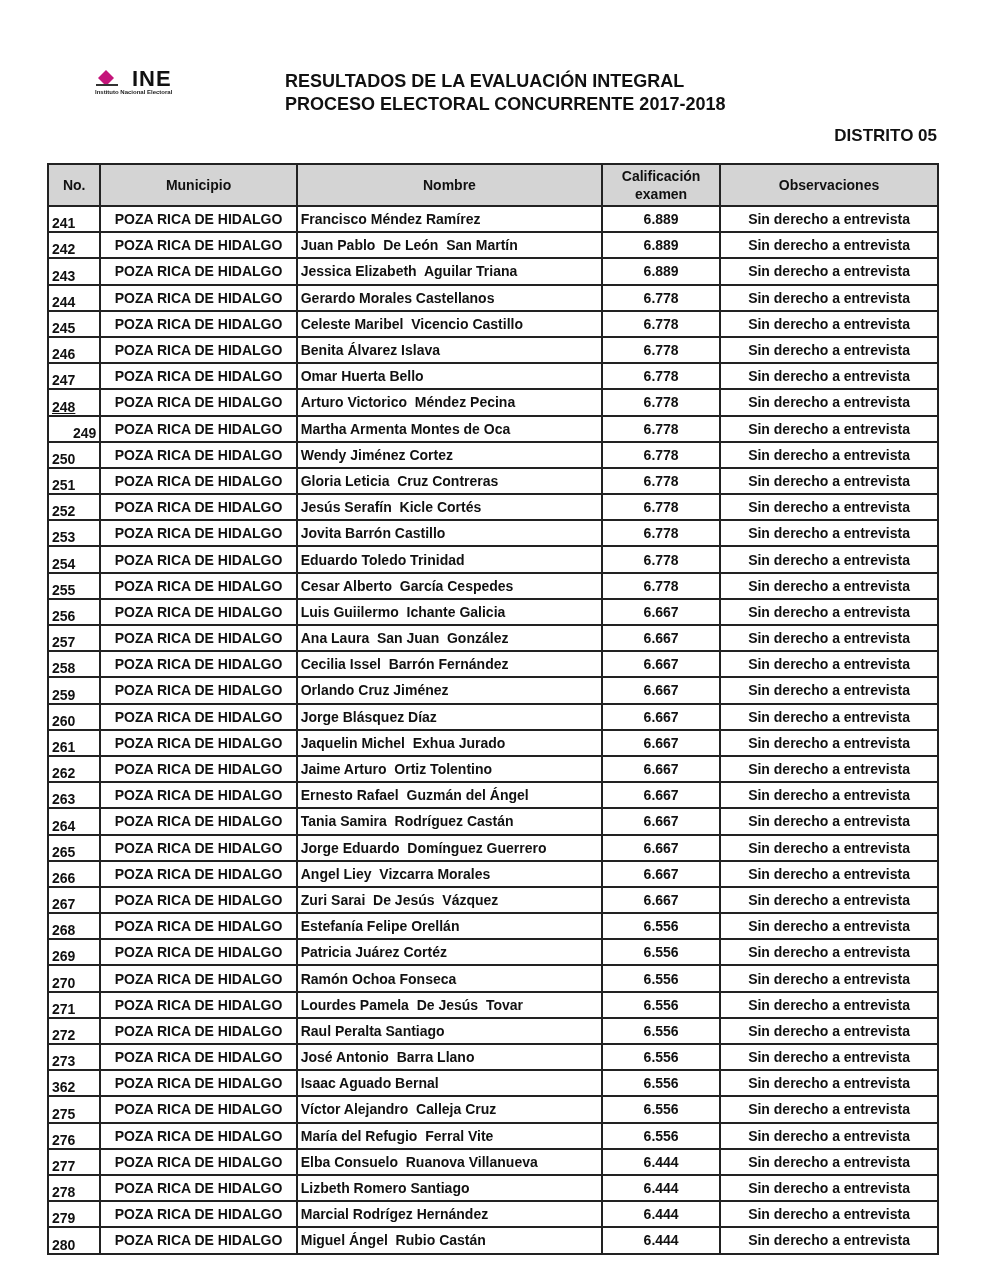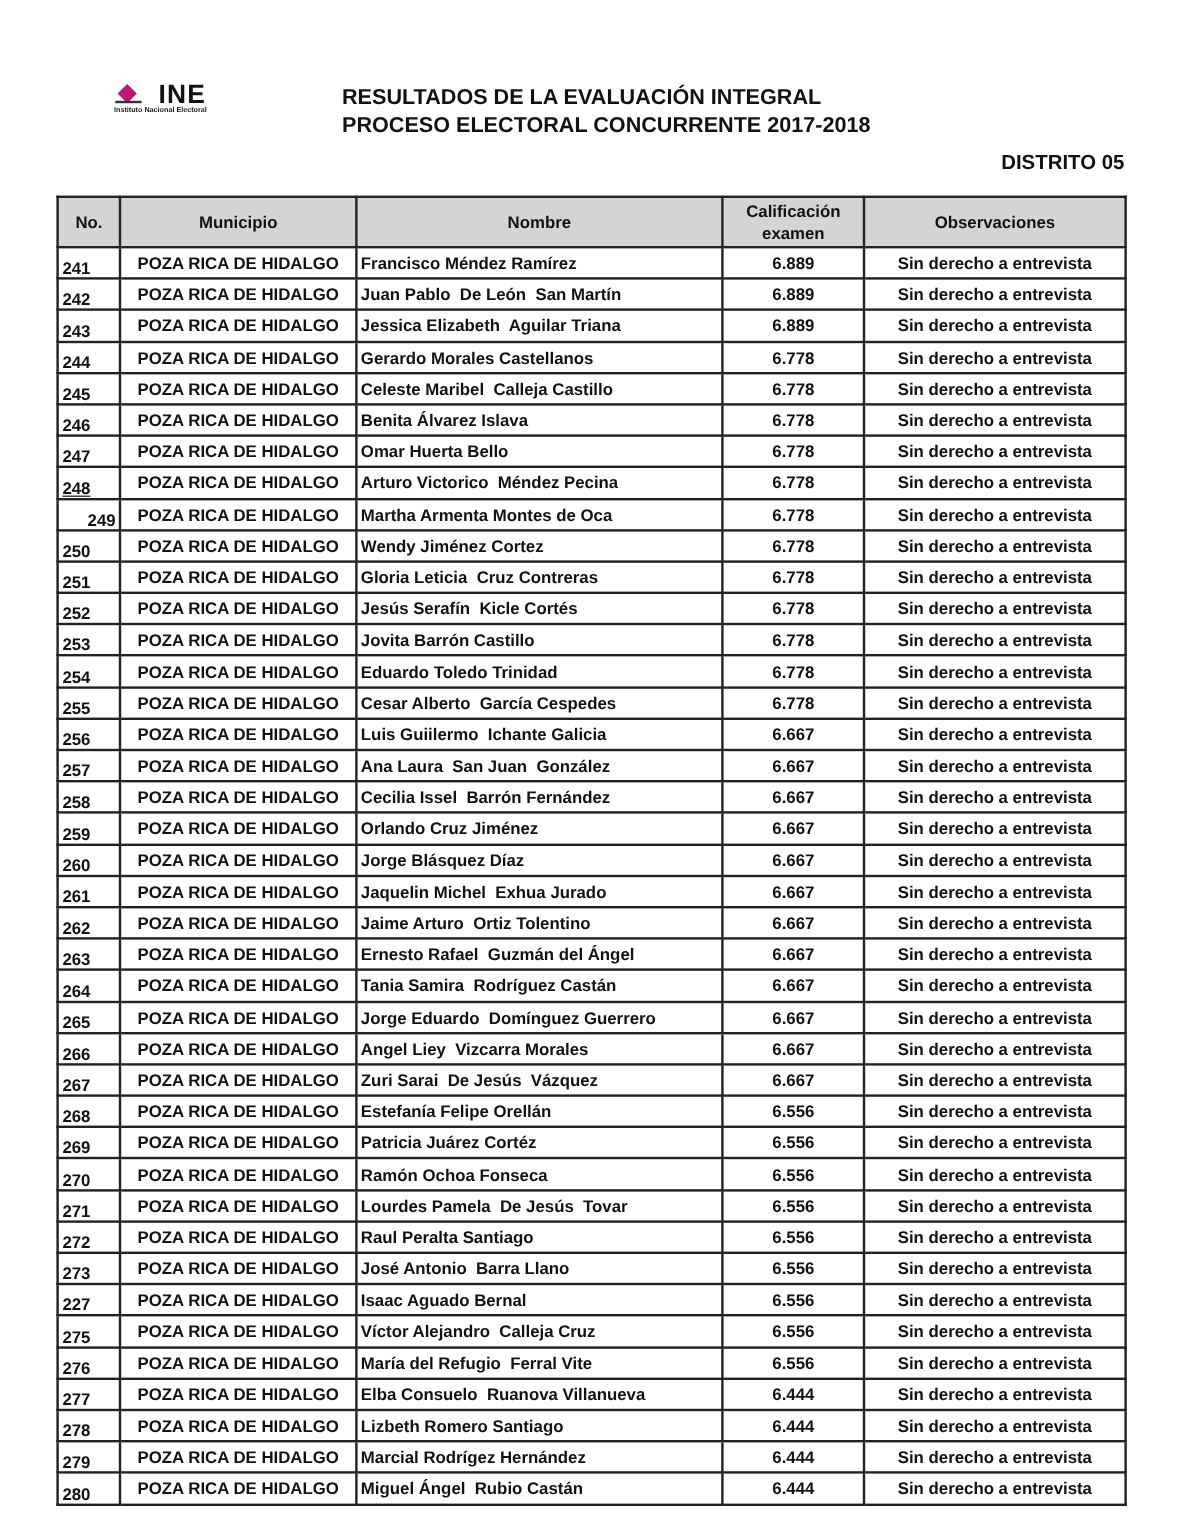--- a/index.html
+++ b/index.html
@@ -78,21 +78,21 @@
       <tr>
         <td class="num" style="white-space: pre; margin-left: 24px;">244</td>
         <td class="mun" style="white-space: pre;">POZA RICA DE HIDALGO</td>
         <td class="name" style="white-space: pre;">Gerardo Morales Castellanos</td>
         <td class="cal" style="white-space: pre;">6.778</td>
         <td class="obs" style="white-space: pre;">Sin derecho a entrevista</td>
       </tr>
       <tr>
         <td class="num" style="white-space: pre;">245</td>
         <td class="mun" style="white-space: pre;">POZA RICA DE HIDALGO</td>
-        <td class="name" style="white-space: pre;">Celeste Maribel  Calleja Castillo</td>
+        <td class="name" style="white-space: pre;">Celeste Maribel  Vicencio Castillo</td>
         <td class="cal" style="white-space: pre;">6.778</td>
         <td class="obs" style="white-space: pre;">Sin derecho a entrevista</td>
       </tr>
       <tr>
         <td class="num" style="white-space: pre;">246</td>
         <td class="mun" style="white-space: pre;">POZA RICA DE HIDALGO</td>
         <td class="name" style="white-space: pre;">Benita Álvarez Islava</td>
         <td class="cal" style="white-space: pre;">6.778</td>
         <td class="obs" style="white-space: pre;">Sin derecho a entrevista</td>
       </tr>
@@ -279,21 +279,21 @@
         <td class="obs" style="white-space: pre;">Sin derecho a entrevista</td>
       </tr>
       <tr>
         <td class="num" style="white-space: pre;">273</td>
         <td class="mun" style="white-space: pre;">POZA RICA DE HIDALGO</td>
         <td class="name" style="white-space: pre;">José Antonio  Barra Llano</td>
         <td class="cal" style="white-space: pre;">6.556</td>
         <td class="obs" style="white-space: pre;">Sin derecho a entrevista</td>
       </tr>
       <tr>
-        <td class="num" style="white-space: pre;">227</td>
+        <td class="num" style="white-space: pre;">362</td>
         <td class="mun" style="white-space: pre;">POZA RICA DE HIDALGO</td>
         <td class="name" style="white-space: pre;">Isaac Aguado Bernal</td>
         <td class="cal" style="white-space: pre;">6.556</td>
         <td class="obs" style="white-space: pre;">Sin derecho a entrevista</td>
       </tr>
       <tr>
         <td class="num" style="white-space: pre;">275</td>
         <td class="mun" style="white-space: pre;">POZA RICA DE HIDALGO</td>
         <td class="name" style="white-space: pre;">Víctor Alejandro  Calleja Cruz</td>
         <td class="cal" style="white-space: pre;">6.556</td>

